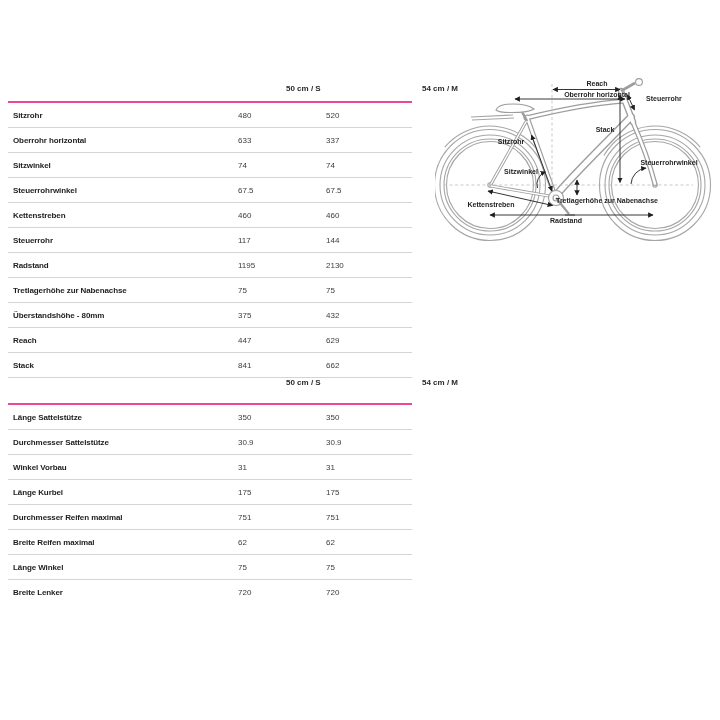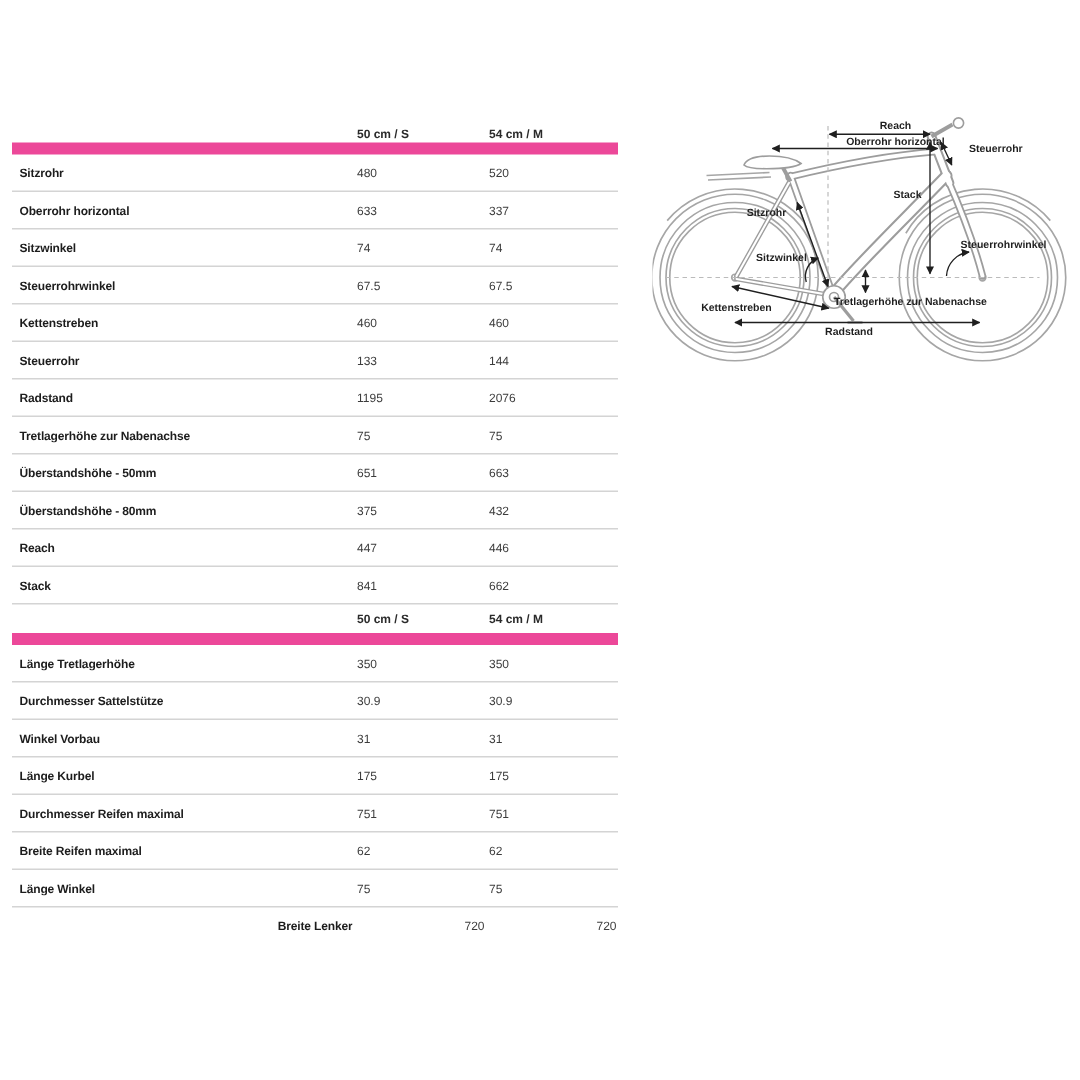--- a/index.html
+++ b/index.html
@@ -1,26 +1,26 @@
 <!DOCTYPE html>
 <html><head>
 <meta charset="utf-8">
 <style>
   html,body{margin:0;padding:0;background:#fff;}
   body{width:720px;height:720px;position:relative;overflow:hidden;
        font-family:"Liberation Sans",sans-serif;-webkit-font-smoothing:antialiased;}
 
   
   .geo-table{position:absolute;left:8px;top:84px;width:404px;}
-  .t-header{display:flex;align-items:center;height:27px;
-            border-bottom:8px solid #ec4899;box-sizing:border-box;}
+  .t-header{display:flex;align-items:flex-start;height:27px;
+            border-bottom:2px solid #ec4899;box-sizing:border-box;gap:48px;}
   .t-header:first-child{height:19px;}
   .t-row{display:flex;align-items:center;height:25px;
          border-bottom:1px solid #d4d4d4;box-sizing:border-box;}
-  .t-row:last-child{border-bottom:none;text-align:right;}
+  .t-row:last-child{border-bottom:none;}
   .col-label{flex:0 0 222px;padding-left:5px;overflow:hidden;white-space:nowrap;}
   .col-v{flex:0 0 85px;padding-left:3px;overflow:hidden;white-space:nowrap;}
   .lbl{font-size:8px;font-weight:700;color:#1d1d1d;letter-spacing:-0.1px;}
   .val{font-size:8px;font-weight:400;color:#3c3c3c;}
   .hdr{font-size:8px;font-weight:700;color:#2a2a2a;}
 
   
   .bike-figure{position:absolute;left:435px;top:60px;width:285px;height:195px;}
   .bike-figure svg{display:block;}
   .meas-label{font:600 7px "Liberation Sans",sans-serif;fill:#1f1f1f;}
@@ -54,60 +54,55 @@
       <div class="col-v val">67.5</div>
       <div class="col-v val">67.5</div>
     </div>
     <div class="t-row">
       <div class="col-label lbl">Kettenstreben</div>
       <div class="col-v val">460</div>
       <div class="col-v val">460</div>
     </div>
     <div class="t-row">
       <div class="col-label lbl">Steuerrohr</div>
-      <div class="col-v val">133</div>
+      <div class="col-v val">117</div>
       <div class="col-v val">144</div>
     </div>
     <div class="t-row">
       <div class="col-label lbl">Radstand</div>
       <div class="col-v val">1195</div>
-      <div class="col-v val">2076</div>
+      <div class="col-v val">2130</div>
     </div>
     <div class="t-row">
       <div class="col-label lbl">Tretlagerhöhe zur Nabenachse</div>
       <div class="col-v val">75</div>
       <div class="col-v val">75</div>
-    </div>
-    <div class="t-row">
-      <div class="col-label lbl">Überstandshöhe - 50mm</div>
-      <div class="col-v val">651</div>
-      <div class="col-v val">663</div>
     </div>
     <div class="t-row">
       <div class="col-label lbl">Überstandshöhe - 80mm</div>
       <div class="col-v val">375</div>
       <div class="col-v val">432</div>
     </div>
     <div class="t-row">
       <div class="col-label lbl">Reach</div>
       <div class="col-v val">447</div>
-      <div class="col-v val">446</div>
+      <div class="col-v val">629</div>
     </div>
     <div class="t-row">
       <div class="col-label lbl">Stack</div>
       <div class="col-v val">841</div>
       <div class="col-v val">662</div>
     </div>
     <div class="t-header">
       <div class="col-label"></div>
       <div class="col-v hdr">50 cm / S</div>
       <div class="col-v hdr">54 cm / M</div>
     </div>
     <div class="t-row">
-      <div class="col-label lbl">Länge Tretlagerhöhe</div>
+      <div class="col-label lbl">Länge Sattelstütze</div>
       <div class="col-v val">350</div>
       <div class="col-v val">350</div>
     </div>
     <div class="t-row">
       <div class="col-label lbl">Durchmesser Sattelstütze</div>
       <div class="col-v val">30.9</div>
       <div class="col-v val">30.9</div>
     </div>
     <div class="t-row">
       <div class="col-label lbl">Winkel Vorbau</div>

